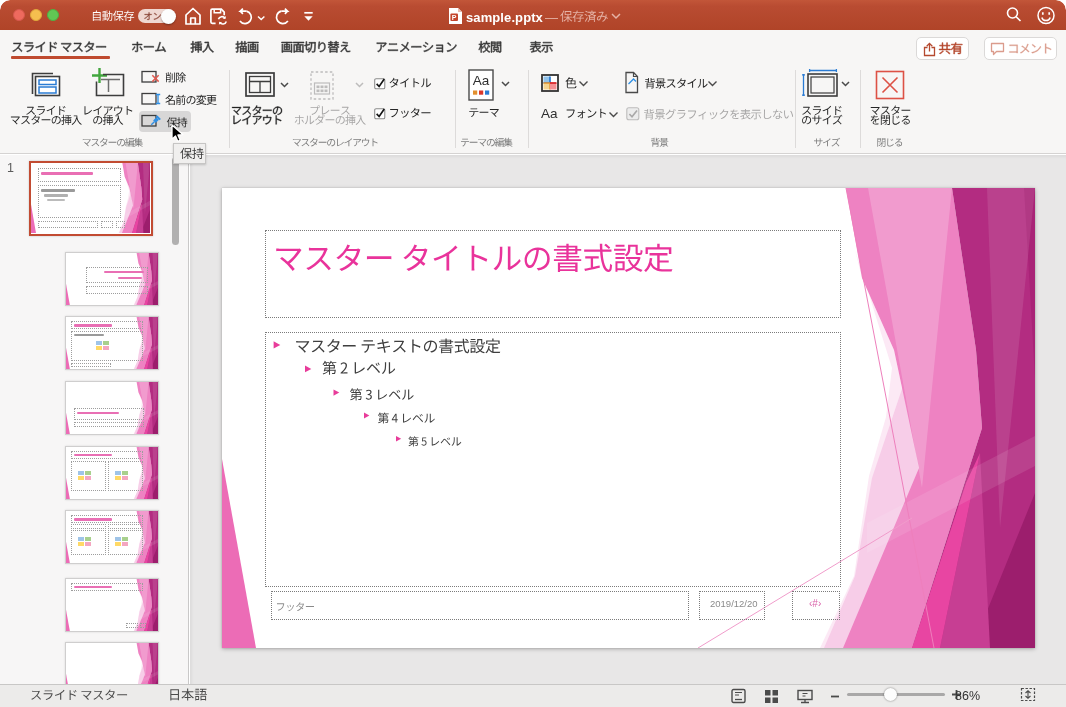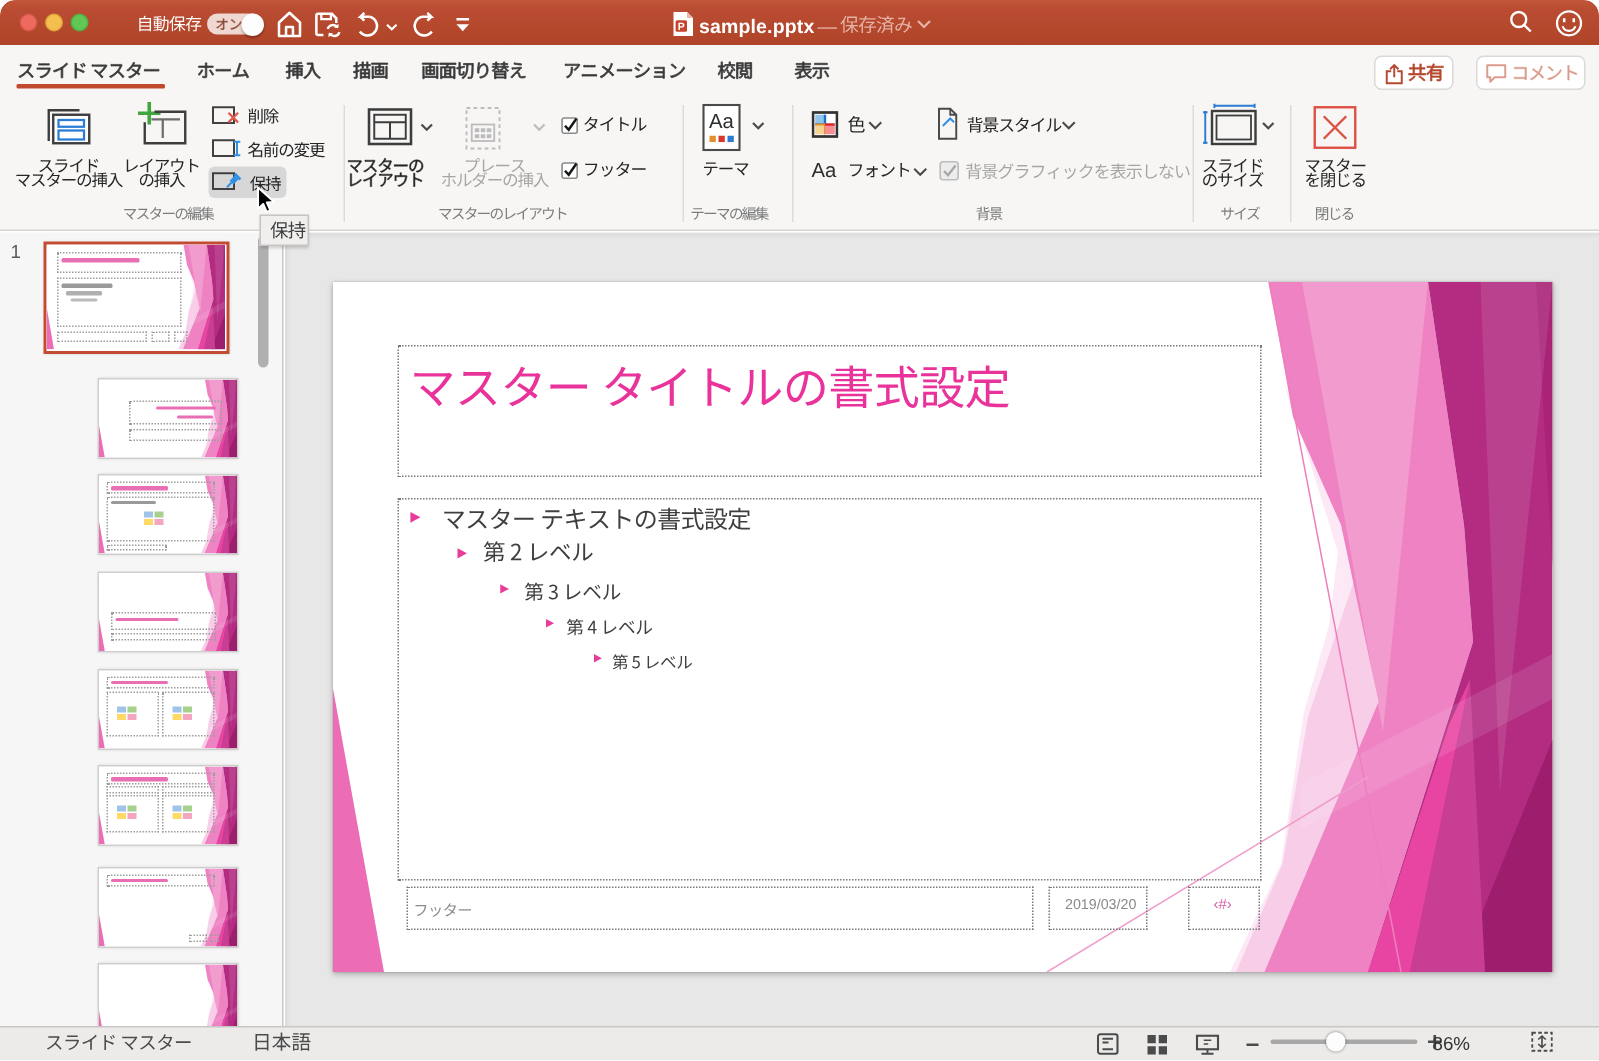--- a/index.html
+++ b/index.html
@@ -336,21 +336,21 @@
 <polygon points="111.5,201.5 111.5,207.7 117.3,204.6" fill="#e83c9a"></polygon>
 <polygon points="142,224.6 142,230.4 147.4,227.5" fill="#e83c9a"></polygon>
 <polygon points="174,248 174,253.6 179.2,250.8" fill="#e83c9a"></polygon>
 </svg>
     </div>
     <div class="abs ph" style="left:265px;top:230px;width:576px;height:88px;"></div>
     <div class="abs ph" style="left:265px;top:332px;width:576px;height:255px;"></div>
     <div class="abs ph" style="left:271px;top:591px;width:418px;height:29px;"></div>
     <div class="abs ph" style="left:699px;top:591px;width:66px;height:29px;"></div>
     <div class="abs ph" style="left:792px;top:591px;width:48px;height:29px;"></div>
-    <div class="abs" style="left:710px;top:598px;width:46px;text-align:center;font-size:9.5px;color:#8a8a8a">2019/03/20</div>
+    <div class="abs" style="left:710px;top:598px;width:46px;text-align:center;font-size:9.5px;color:#8a8a8a">2019/12/20</div>
     <div class="abs" style="left:809px;top:597.5px;font-size:10px;color:#d95fa8">‹#›</div>
     <div class="abs" id="statusbar"></div>
     <svg class="abs" style="left:731px;top:687.5px" width="120" height="17" viewBox="0 0 120 17" fill="none" stroke="#4b4b4b">
 <rect x="1" y="1.5" width="13" height="13" rx="1.5" stroke-width="1.4"></rect>
 <path d="M4 4.5 h7 M4 7 h4" stroke-width="1.2"></path>
       <path d="M4 11.5 h7" stroke-width="1.3"></path>
 <g fill="#4b4b4b" stroke="none">
         <rect x="34" y="2" width="5.5" height="5.5"></rect>
         <rect x="41.5" y="2" width="5.5" height="5.5"></rect>
         <rect x="34" y="9.5" width="5.5" height="5.5"></rect>

